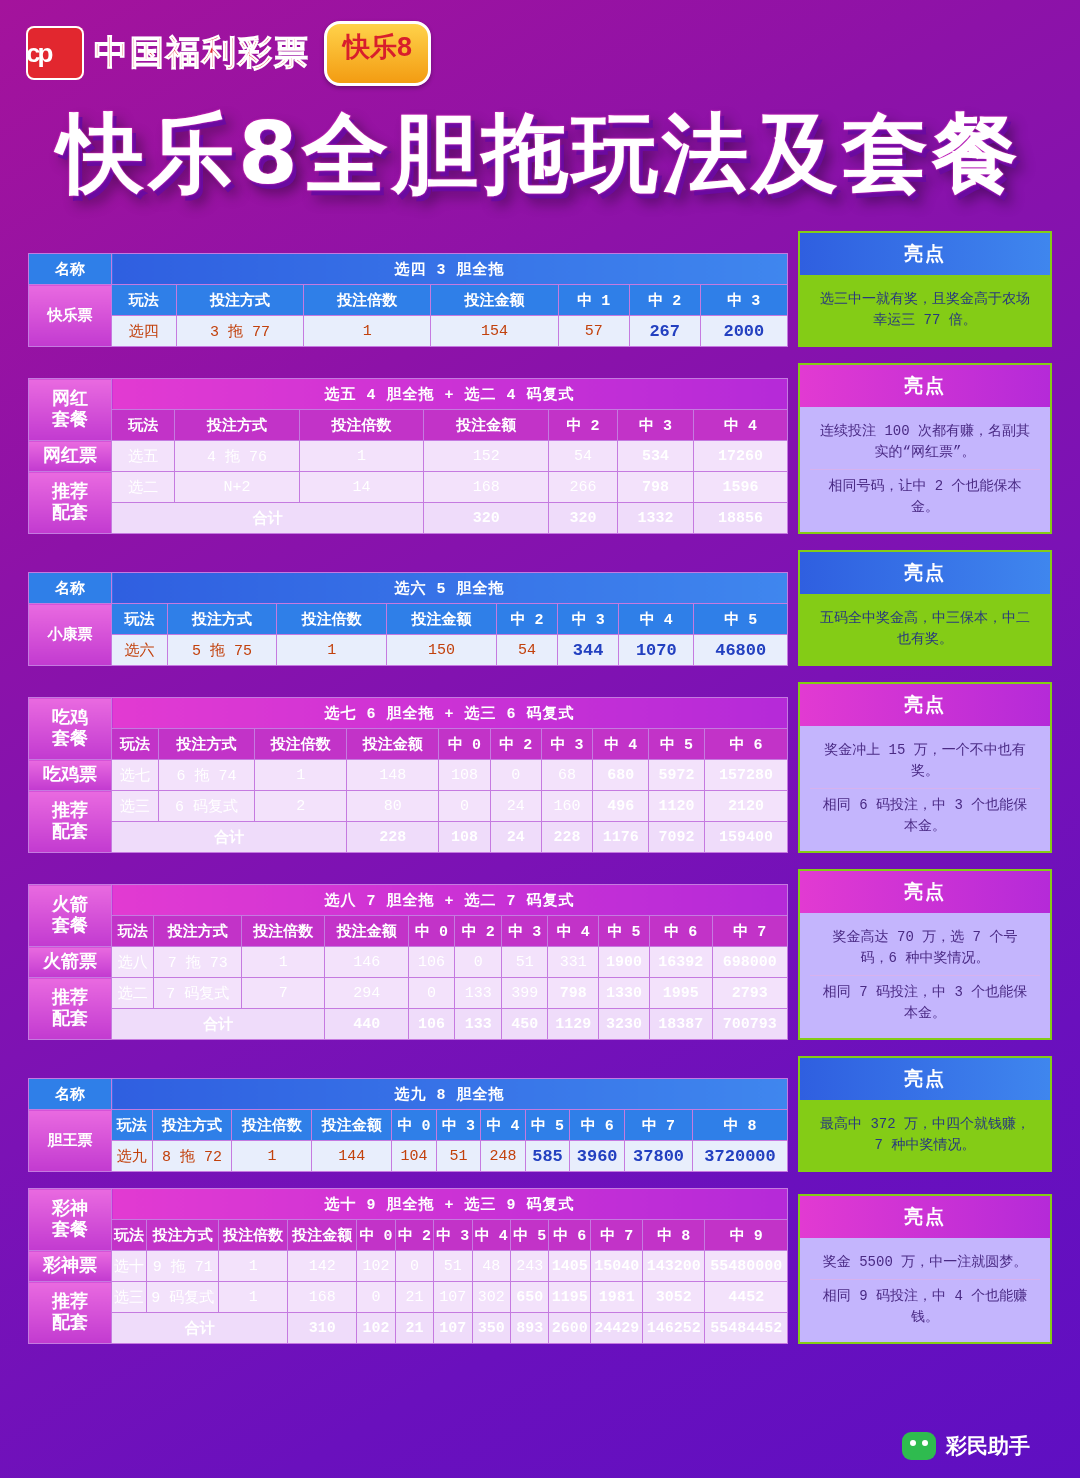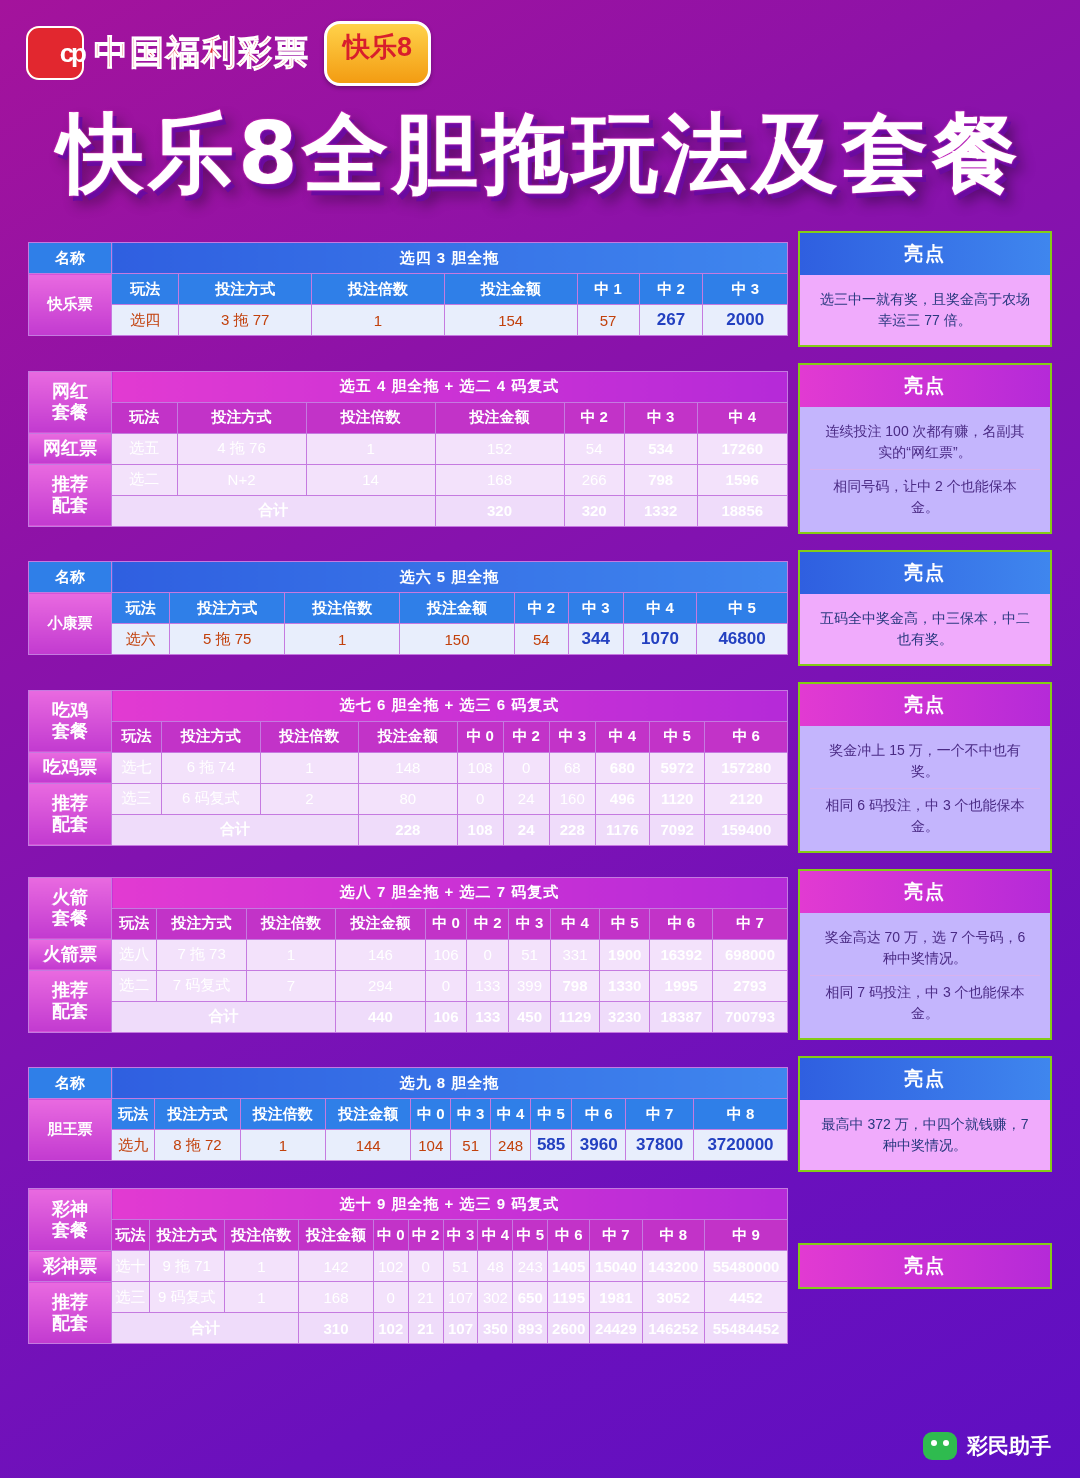--- a/index.html
+++ b/index.html
@@ -7,38 +7,38 @@
     width:1080px;height:1478px;
     background:linear-gradient(150deg,#a4139c 0%,#8d12a8 28%,#7b12b5 55%,#6a10bd 78%,#5f0fc2 100%);
     font-family:"Liberation Sans","DejaVu Sans",sans-serif;
     color:#fff;position:relative;overflow:hidden;
   }
   .page{position:relative;width:1080px;height:1478px;}
 
   
   .brandbar{display:flex;align-items:center;gap:14px;padding:16px 0 0 26px;height:74px;}
   .cwl-logo{display:flex;align-items:center;gap:10px;}
-  .cwl-mark{width:58px;height:54px;background:#e2272f;border-radius:13px;position:relative;display:flex;align-items:center;justify-content:flex-end;box-shadow:0 0 0 2px #fff inset;}
+  .cwl-mark{width:58px;height:54px;background:#e2272f;border-radius:8px;position:relative;display:flex;align-items:center;justify-content:flex-start;box-shadow:0 0 0 2px #fff inset;}
   .cwl-mark span{color:#fff;font-size:26px;font-weight:bold;letter-spacing:-3px;}
   .cwl-text{font-size:34px;font-weight:bold;color:#e2272f;letter-spacing:2px;text-align:center;-webkit-text-stroke:1px #ffffff;}
   .k8-badge{background:linear-gradient(180deg,#ffd24a,#f39c12);color:#d81e2c;border-radius:16px;padding:5px 16px 18px;font-size:27px;font-weight:bold;border:3px solid #fff;box-shadow:0 2px 4px rgba(0,0,0,.3);}
 
   .title{
     text-align:center;
     font-size:86px;
     font-weight:bold;
     letter-spacing:4px;
     margin:6px 0 18px;
     color:#ffffff;
     text-shadow:0 0 2px #ff46d1, 4px 5px 0 #6a0aa0, 8px 9px 14px rgba(0,0,0,.45);
     font-family:"DejaVu Sans","Liberation Sans",sans-serif;
   }
 
   
-  .block{display:flex;margin:0 28px 16px 28px;align-items:center;}
+  .block{display:flex;margin:0 28px 16px 28px;align-items:flex-end;font-family:Liberation Mono, monospace;}
   .tbl{flex:0 0 760px;border-collapse:collapse;table-layout:fixed;}
   .tbl td,.tbl th{border:1px solid #c57ae0;text-align:center;font-size:15px;padding:0;height:30px;color:#fff;}
   .namecell{background:linear-gradient(180deg,#e96ae0,#c23ad0);font-weight:bold;font-size:19px;color:#fff;width:82px;}
   .namecell.small{font-size:18px;line-height:1.15;}
   .hdr-name{background:#2f7fe8;color:#fff;font-size:15px;font-weight:bold;}
   .hdr-title{background:linear-gradient(90deg,#2f5fe0,#3f86ee);font-size:19px;font-weight:bold;letter-spacing:1px;}
   .hdr-title-pink{background:linear-gradient(90deg,#e23ad2,#b52ad8);font-size:19px;font-weight:bold;letter-spacing:1px;}
   .colhdr{background:#2f7fe8;font-size:14px;font-weight:bold;}
   .colhdr.pink{background:#c233c8;}
   .cell{background:#f3e2fb;color:#3a2b6e;font-size:15px;}
@@ -46,25 +46,25 @@
   .val{background:#f3e2fb;color:#6b30c9;font-weight:bold;font-size:17px;}
   .val.blue{background:#e8eefc;color:#2340c0;font-weight:bold;font-size:17px;}
   .sum{background:#efdcfa;color:#3a2b6e;font-weight:bold;}
   .sumv{background:#efdcfa;color:#6b30c9;font-weight:bold;font-size:17px;}
 
   
   .hl{flex:1;margin-left:10px;display:flex;flex-direction:column;border:2px solid #84cc16;}
   .hl-title{background:linear-gradient(90deg,#2f5fe0,#3f86ee);text-align:center;font-weight:bold;font-size:19px;padding:8px 0;letter-spacing:2px;}
   .hl-title.pink{background:linear-gradient(90deg,#e23ad2,#b52ad8);}
   .hl-body{flex:1;background:#c4b5fd;color:#4a2a84;font-size:14px;line-height:1.5;padding:8px 10px;display:flex;flex-direction:column;justify-content:center;text-align:center;}
-  .hl-body.blue{background:#f0abfc;color:#28387f;}
+  .hl-body.blue{background:#84cc16;color:#28387f;}
   .hl-seg{flex:1;display:flex;align-items:center;justify-content:center;text-align:center;padding:6px 10px;}
   .hl-seg+.hl-seg{border-top:1px solid #d7b2ee;}
 
-  .footer{position:absolute;right:29px;bottom:18px;display:flex;align-items:center;gap:10px;}
+  .footer{position:absolute;right:50px;bottom:18px;display:flex;align-items:center;gap:10px;}
   .wx-icon{width:34px;height:28px;background:#2fbb4f;border-radius:9px;position:relative;}
   .wx-icon:after{content:"";position:absolute;left:8px;top:8px;width:6px;height:6px;border-radius:50%;background:#fff;box-shadow:12px 0 0 #fff;}
   .footer-text{font-size:21px;font-weight:bold;color:#fff;}
 </style>
 </head>
 <body>
 
 <div class="page">
 
   <div class="brandbar">
@@ -446,20 +446,24 @@
               <td class="sumv">893</td>
               <td class="sumv">2600</td>
               <td class="sumv">24429</td>
               <td class="sumv">146252</td>
               <td class="sumv">55484452</td>
             </tr>
           </tbody>
         </table>
         <div class="hl">
           <div class="hl-title pink">亮点</div>
+          <div class="hl-body">
+            <div class="hl-seg">奖金 5500 万，中一注就圆梦。</div>
+            <div class="hl-seg">相同 9 码投注，中 4 个也能赚钱。</div>
+          </div>
         </div>
       </div>
     </div>
 
   <div class="footer">
     <div class="wx-icon"></div>
     <div class="footer-text">彩民助手</div>
   </div>
 
 </div>

